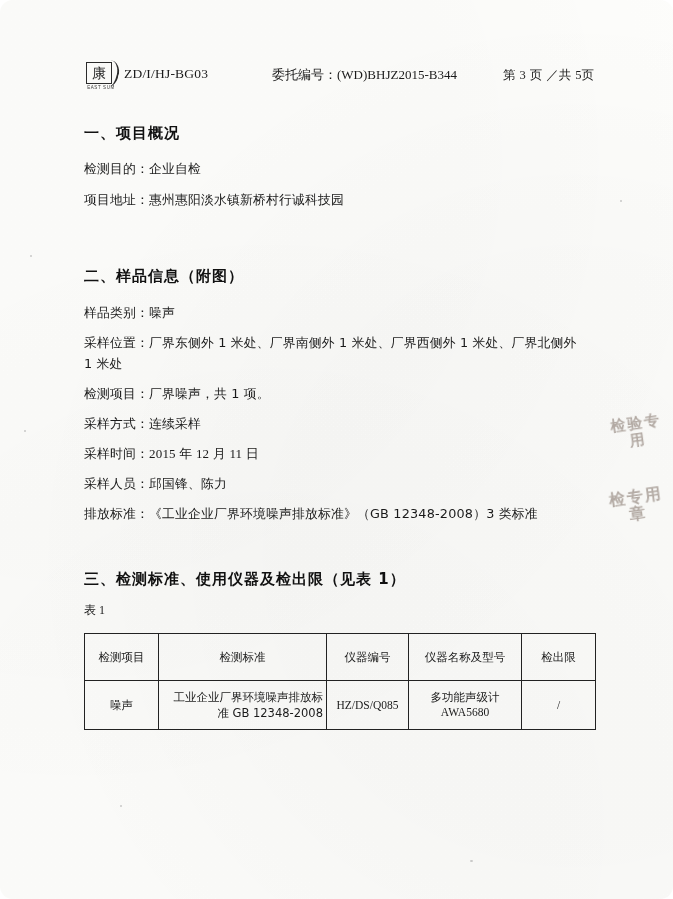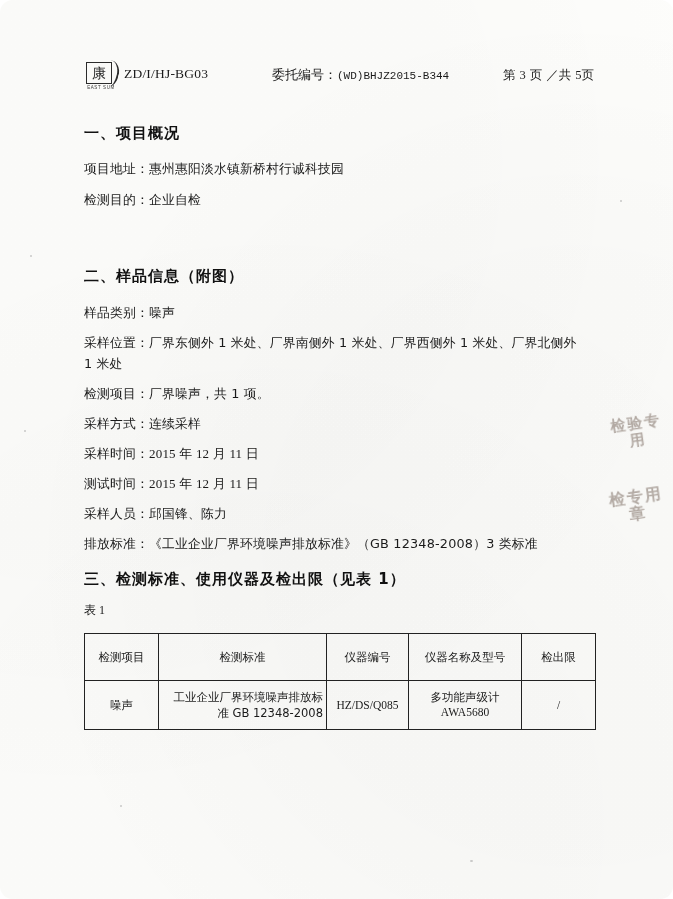--- a/index.html
+++ b/index.html
@@ -91,21 +91,21 @@
     white-space: nowrap;
   }
   .entrust {
     position: absolute;
     left: 188px;
     top: 4px;
     font-size: 13px;
     white-space: nowrap;
   }
   .entrust .lbl { font-family: "DejaVu Sans", sans-serif; font-size: 13px; }
-  .entrust .val { font-family: Liberation Mono, monospace; font-size: 11px; }
+  .entrust .val { font-family: Liberation Serif, serif; font-size: 13px; }
   .pageno {
     position: absolute;
     right: 0;
     top: 5px;
     font-size: 12.5px;
     white-space: nowrap;
   }
   .pageno .num { font-family: "Liberation Serif", serif; }
 
   
@@ -216,24 +216,24 @@
         <span class="num">3</span>
         <span>页 ／共</span>
         <span class="num">5</span><span>页</span>
       </div>
     </div>
 
     <h2 class="section s1">一、项目概况</h2>
 
     <div class="block1">
       <div class="line">
+        <span>检测目的：</span><span>企业自检</span>
+      </div>
+      <div class="line">
         <span>项目地址：</span><span>惠州惠阳淡水镇新桥村行诚科技园</span>
-      </div>
-      <div class="line">
-        <span>检测目的：</span><span>企业自检</span>
       </div>
     </div>
 
     <h2 class="section s2">二、样品信息（附图）</h2>
 
     <div class="block2">
       <div class="line">
         <span>样品类别：</span><span>噪声</span>
       </div>
       <div class="line tight">
@@ -243,23 +243,20 @@
         <span>1 米处</span>
       </div>
       <div class="line">
         <span>检测项目：</span><span>厂界噪声，共 1 项。</span>
       </div>
       <div class="line">
         <span>采样方式：</span><span>连续采样</span>
       </div>
       <div class="line">
         <span>采样时间：</span><span class="num">2015 年 12 月 11 日</span>
-      </div>
-      <div class="line">
-        <span>测试时间：</span><span class="num">2015 年 12 月 11 日</span>
       </div>
       <div class="line">
         <span>采样人员：</span><span>邱国锋、陈力</span>
       </div>
       <div class="line">
         <span>排放标准：</span><span>《工业企业厂界环境噪声排放标准》（GB 12348-2008）3 类标准</span>
       </div>
     </div>
 
     <h2 class="section s3">三、检测标准、使用仪器及检出限（见表 1）</h2>

